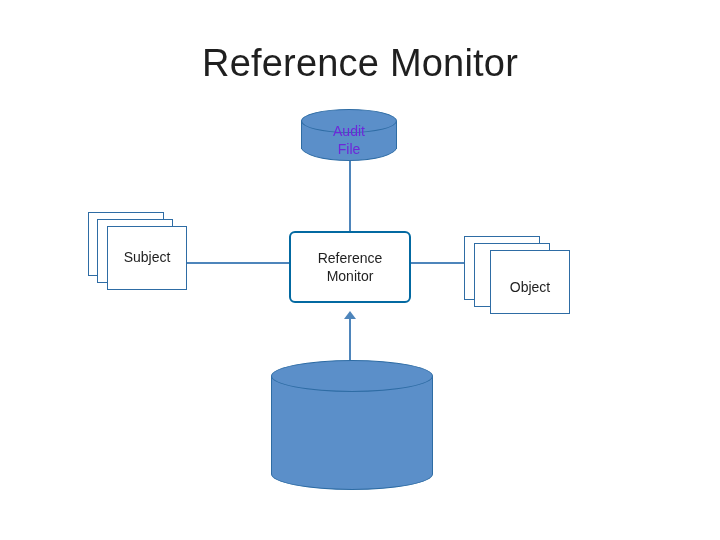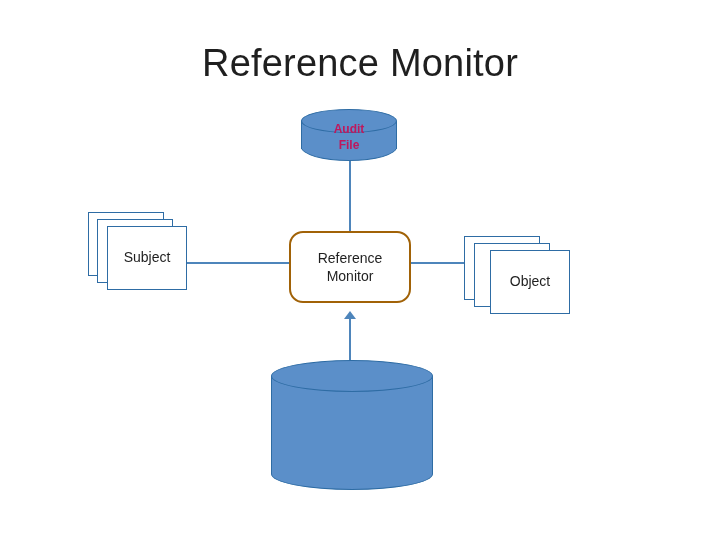--- a/index.html
+++ b/index.html
@@ -48,22 +48,22 @@
     text-align: center;
     color: #1f1f1f;
     font-size: 14px;
     line-height: 1.25;
   }
 
   
   .rounded-box {
     position: absolute;
     box-sizing: border-box;
-    border: 2px solid #a16207;
-    border-radius: 14px;
+    border: 2px solid #0369a1;
+    border-radius: 6px;
     background: #ffffff;
     display: flex;
     align-items: center;
     justify-content: center;
     text-align: center;
     font-size: 14px;
     color: #1f1f1f;
     line-height: 1.3;
   }
 
@@ -98,26 +98,25 @@
     box-sizing: border-box;
     background: #5b8fc9;
     border: 1.6px solid #2e6ca4;
     border-radius: 50%;
   }
   .cyl .cyl-text {
     position: absolute;
     left: 0;
     right: 0;
     text-align: center;
-    color: #be185d;
-    font-size: 12px;
+    color: #6d28d9;
+    font-size: 14px;
     line-height: 1.32;
     z-index: 5;
     white-space: pre-line;
-    font-weight: bold;
   }
 
   
   .line {
     position: absolute;
     background: #4e85bb;
   }
   .line-h { height: 1.6px; }
   .line-v { width: 1.6px; }
 
@@ -163,21 +162,21 @@
     <div class="box-label" style="left:19px; top:14px; width:80px; height:64px;">Subject</div>
   </div>
 
   <div class="rounded-box" style="left:289px; top:231px; width:122px; height:72px; white-space:pre-line;">Reference
 Monitor</div>
 
   <div style="position:absolute; left:464px; top:236px; width:106px; height:78px;">
     <div class="box" style="left:0px; top:0px; width:76px; height:64px;"></div>
     <div class="box" style="left:10px; top:7px; width:76px; height:64px;"></div>
     <div class="box" style="left:26px; top:14px; width:80px; height:64px;"></div>
-    <div class="box-label" style="left:26px; top:14px; width:80px; height:64px;border-radius:16px;">Object</div>
+    <div class="box-label" style="left:26px; top:20px; width:80px; height:64px;border-radius:16px;">Object</div>
   </div>
 
   <div class="cyl" style="left:271px; top:360px; width:162px; height:130px;">
     <div class="bottom" style="top:98px; height:32px;"></div>
     <div class="body" style="top:16px; height:98px;"></div>
     <div class="top" style="height:32px;"></div>
   </div>
 
 </div>
 

